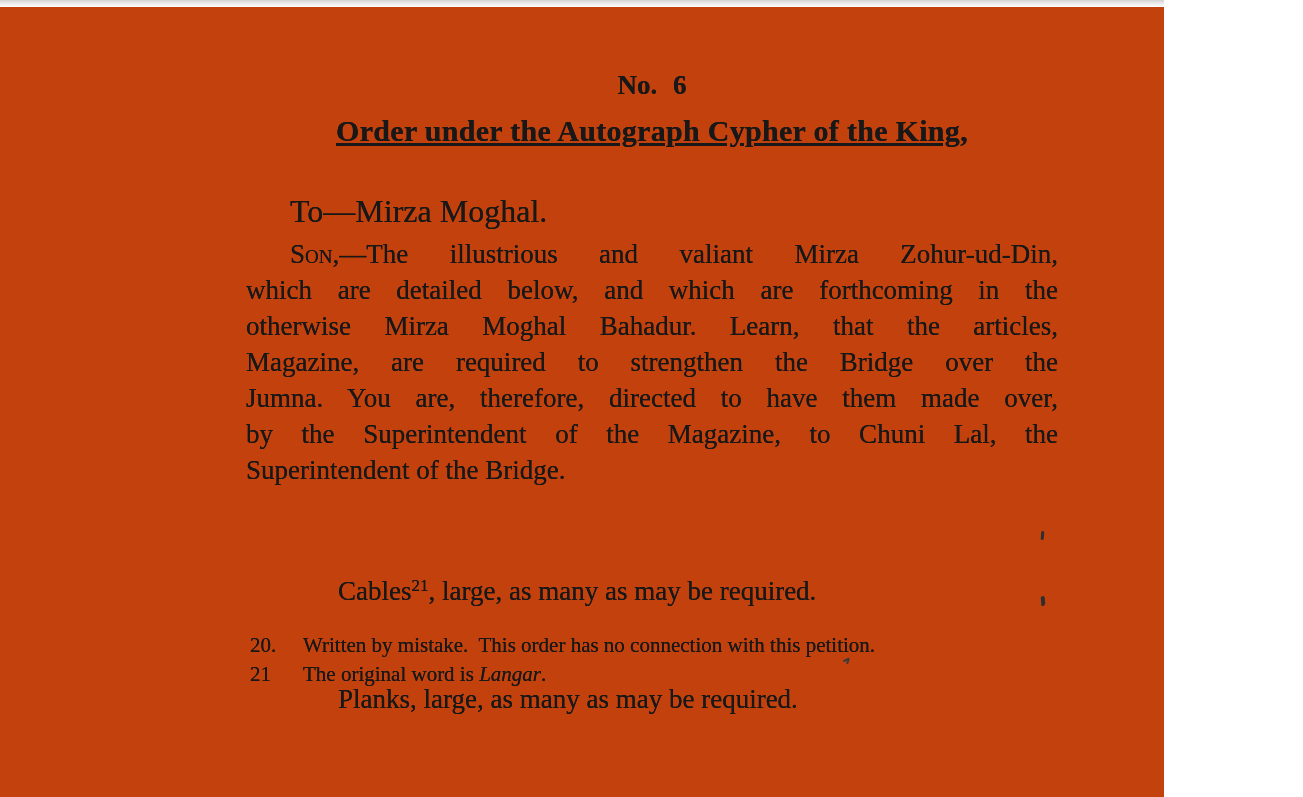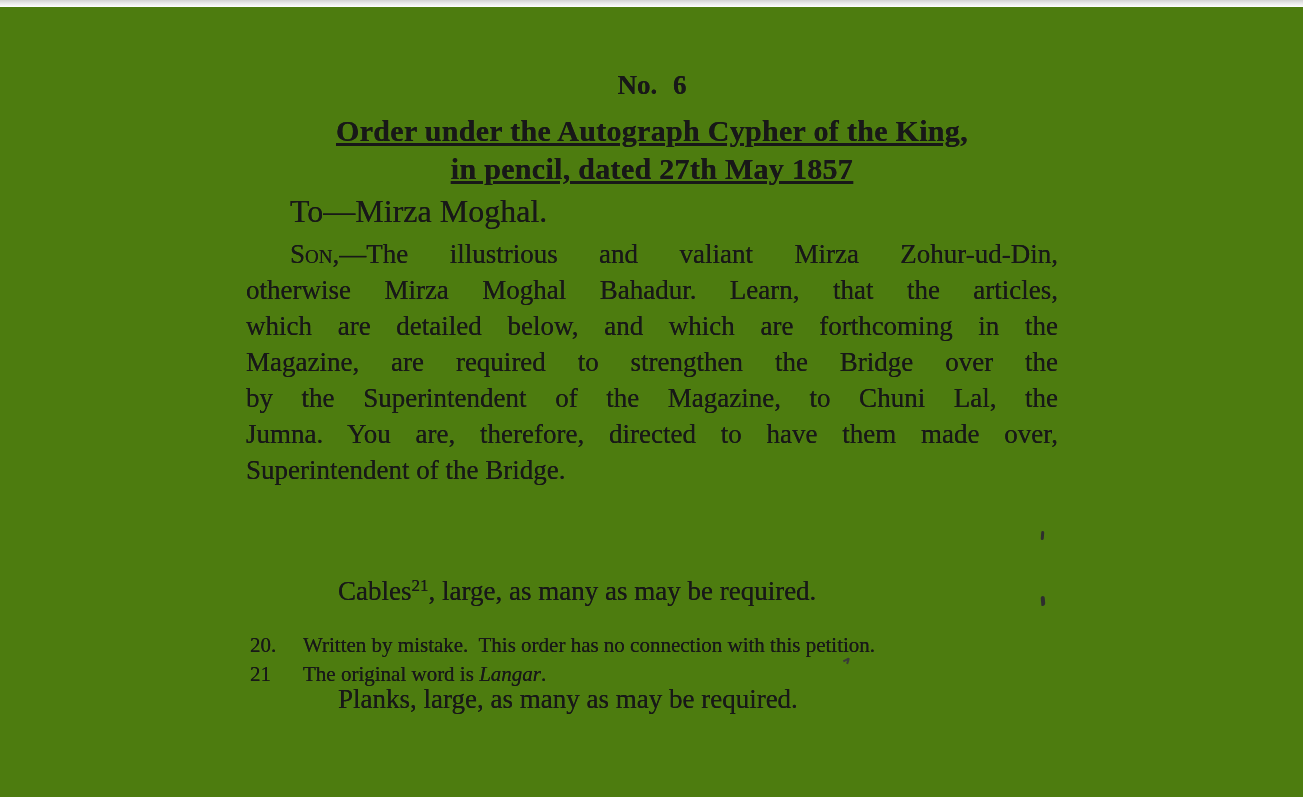--- a/index.html
+++ b/index.html
@@ -5,22 +5,22 @@
   * { margin: 0; padding: 0; box-sizing: border-box; }
   html, body {
     width: 1303px; height: 797px;
     background: #ffffff;
     overflow: hidden;
     font-family: "Liberation Serif", "DejaVu Serif", serif;
     color: #181818;
   }
   .page {
     position: relative;
-    width: 1303px; height: 797px;
-    background: #4d7c0f;
+    width: 1164px; height: 797px;
+    background: #c2410c;
   }
   .top-edge {
     position: absolute; left: 0; top: 0;
     width: 100%; height: 7px;
     background: linear-gradient(to bottom, #d2d2d2 0%, #e9e9e9 45%, #ffffff 100%);
   }
   .content {
     position: absolute; left: 246px; top: 0;
     width: 812px; height: 797px;
   }
@@ -99,32 +99,31 @@
 
 <div class="page">
   <div class="top-edge"></div>
 
   <div class="content">
 
     <div class="doc-number ink">No. 6</div>
 
     <div class="doc-title ink">
       <div>Order under the Autograph Cypher of the King,</div>
-      <div>in pencil, dated 27th May 1857</div>
     </div>
 
     <div class="addressee ink">To—Mirza Moghal.</div>
 
     <div class="body-par ink">
       <div class="bline just indent"><span class="sc">Son</span><span>,—The illustrious and valiant Mirza Zohur-ud-Din,</span></div>
+      <div class="bline just">which are detailed below, and which are forthcoming in the</div>
       <div class="bline just">otherwise Mirza Moghal Bahadur. Learn, that the articles,</div>
-      <div class="bline just">which are detailed below, and which are forthcoming in the</div>
       <div class="bline just">Magazine, are required to strengthen the Bridge over the</div>
+      <div class="bline just">Jumna. You are, therefore, directed to have them made over,</div>
       <div class="bline just">by the Superintendent of the Magazine, to Chuni Lal, the</div>
-      <div class="bline just">Jumna. You are, therefore, directed to have them made over,</div>
       <div class="bline">Superintendent of the Bridge.</div>
     </div>
 
     <div class="items ink">
       <div><span>Cables</span><sup>21</sup><span>, large, as many as may be required.</span></div>
       <div><span>Planks, large, as many as may be required.</span><sup></sup><span></span></div>
       <div><span>String, as much as may be required,</span><sup></sup><span></span></div>
     </div>
 
     <div class="footnotes ink">

